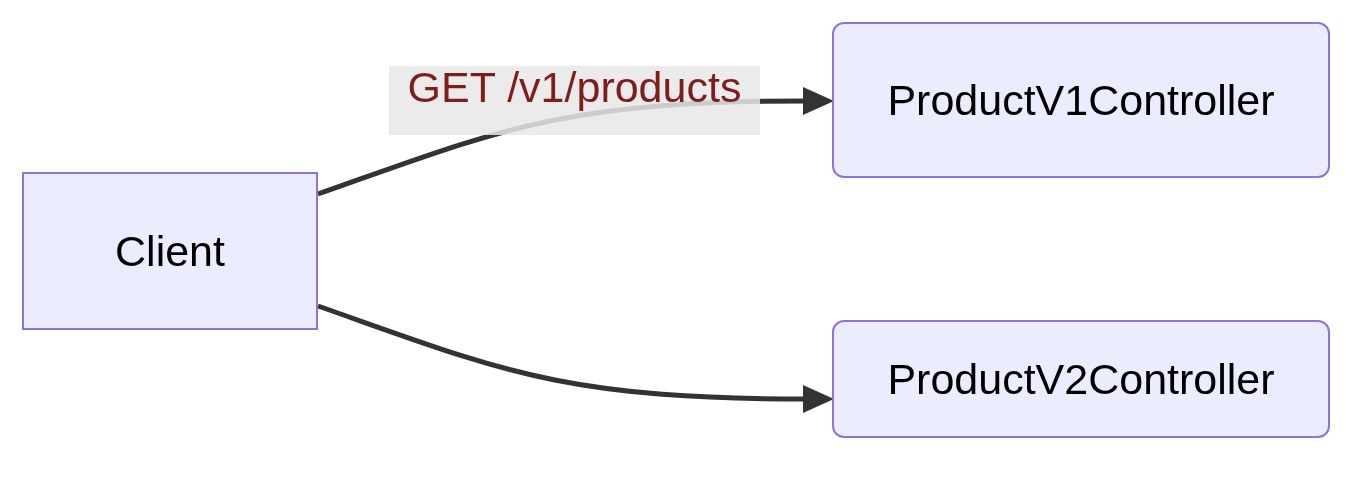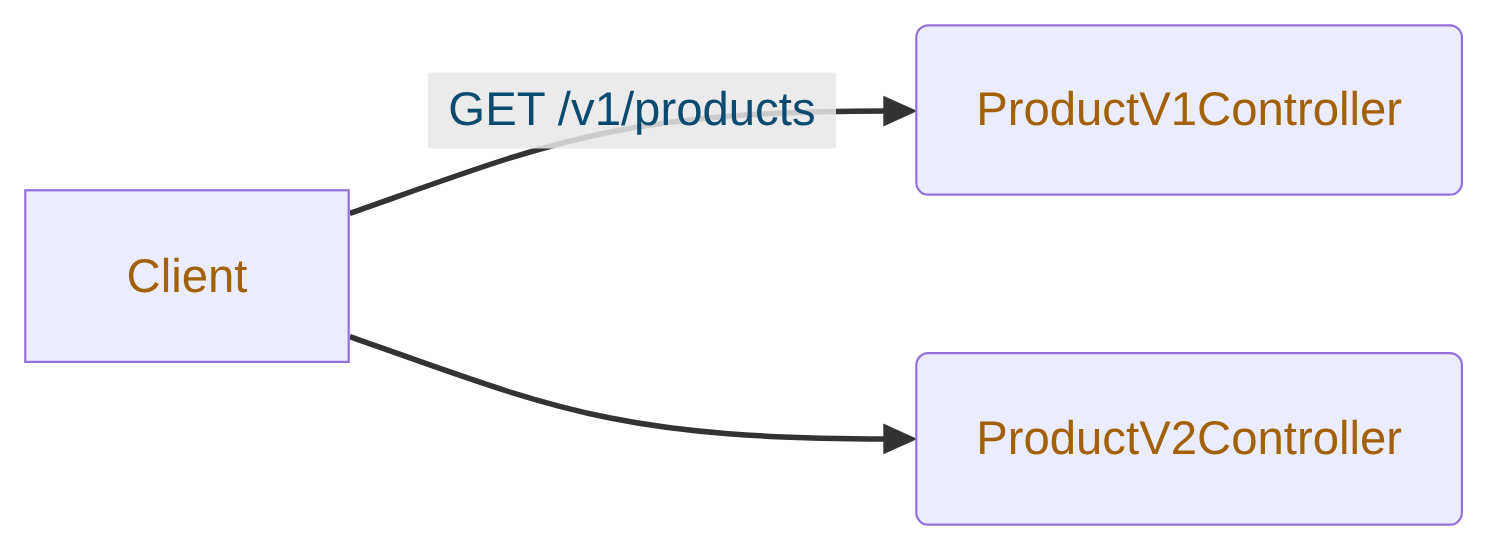--- a/index.html
+++ b/index.html
@@ -27,36 +27,35 @@
     stroke: #333333;
     stroke-width: 5px;
   }
   .arrowhead {
     fill: #333333;
     stroke: none;
   }
   .edge-label {
     position: absolute;
     display: flex;
-    align-items: center;
     justify-content: center;
     background: rgba(232, 232, 232, 0.85);
-    color: #0c4a6e;
+    color: #7f1d1d;
     font-size: 43px;
     line-height: 1;
     white-space: nowrap;
   }
   .node {
     position: absolute;
     display: flex;
     align-items: center;
     justify-content: center;
     background: #ECECFF;
     border: 2.5px solid #9370DB;
-    color: #a16207;
+    color: #000000;
     font-size: 43px;
     line-height: 1;
     white-space: nowrap;
     box-sizing: border-box;
   }
   .node.rounded {
     border-radius: 12px;
   }
 </style>
 </head>
@@ -77,17 +76,17 @@
 
 
   <div class="node rect" style="left:22px; top:172px; width:296px; height:158px;">
     <span>Client</span>
   </div>
 
   <div class="node rounded" style="left:832px; top:22px; width:498px; height:156px;">
     <span>ProductV1Controller</span>
   </div>
 
-  <div class="node rounded" style="left:832px; top:320px; width:498px; height:158px;">
+  <div class="node rounded" style="left:832px; top:320px; width:498px; height:118px;">
     <span>ProductV2Controller</span>
   </div>
 
 </div>
 
 </body></html>

